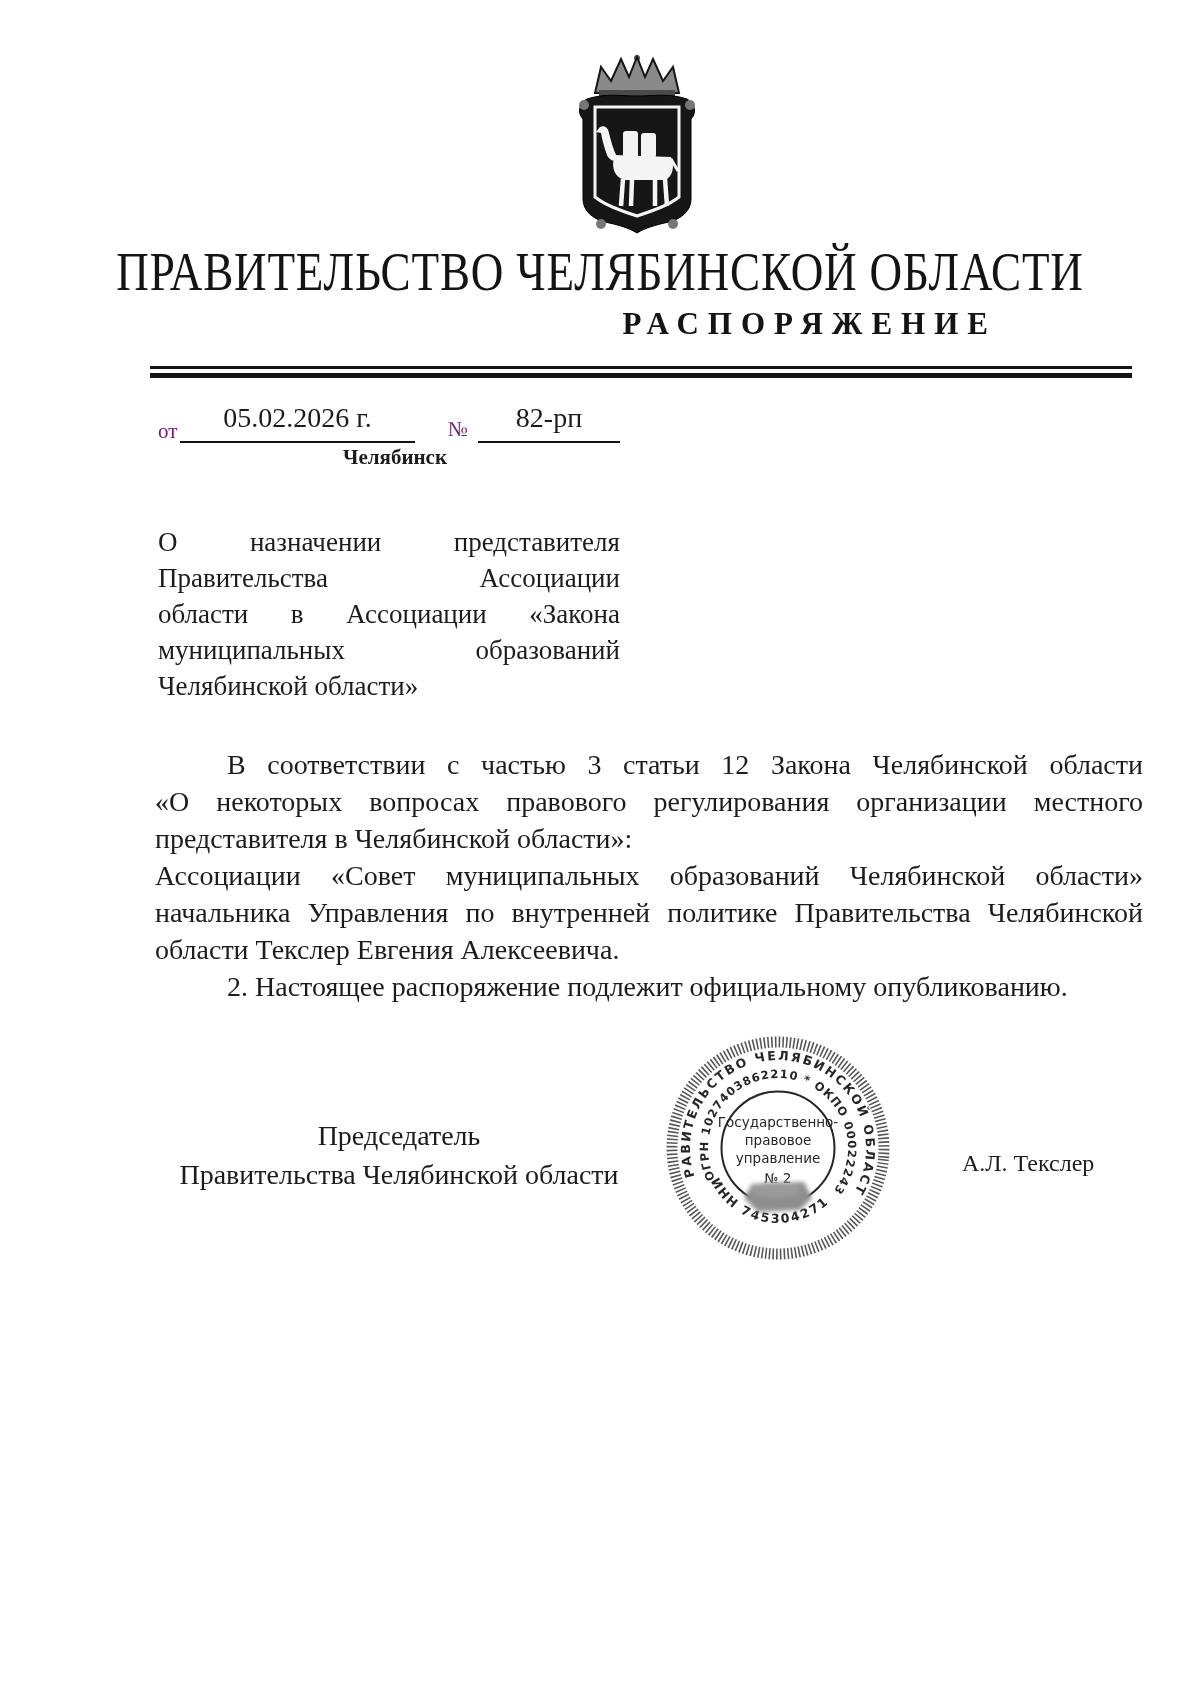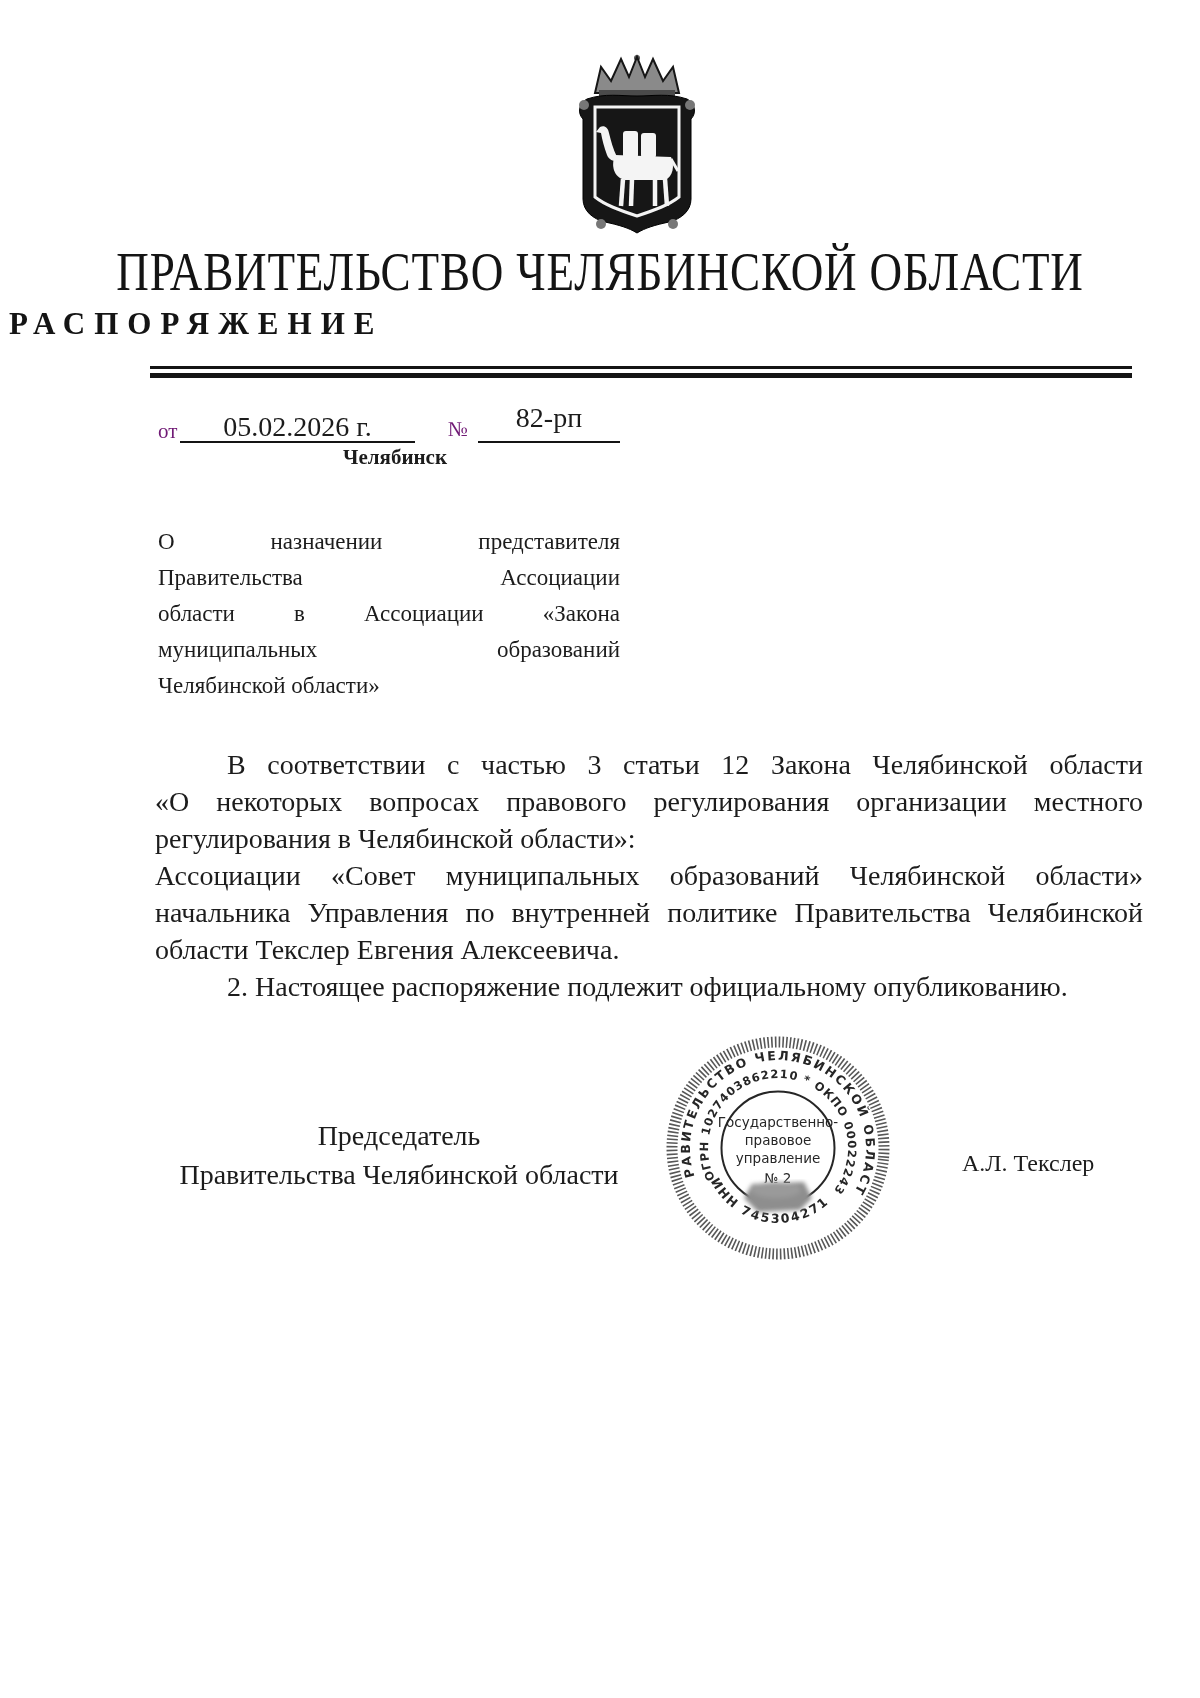--- a/index.html
+++ b/index.html
@@ -9,39 +9,39 @@
     font-family:"Liberation Serif", serif;
   }
   
   .emblem { position:absolute; left:571px; top:53px; width:132px; height:184px; }
   .org-name {
     position:absolute; left:0; top:243px; width:1200px; text-align:center;
     font-size:55px; line-height:1.05; white-space:nowrap; font-weight:500;
     transform:scaleX(.82); transform-origin:50% 50%; letter-spacing:1px; color:#141414;
   }
   .doc-type {
-    position:absolute; left:0; top:306px; width:997px; text-align:left;
+    position:absolute; left:0; top:306px; width:997px; text-align:right;
     font-size:31px; font-weight:bold; letter-spacing:9px; text-indent:9px; color:#141414;
   }
   .header-rule {
     position:absolute; left:150px; top:366px; width:982px; height:4px;
     border-top:3px solid #141414; border-bottom:5px solid #141414;
   }
   
   .req-label { position:absolute; font-size:21px; color:#701a75; }
   .from-label { left:158px; top:419px; }
   .num-sign  { left:448px; top:417px; }
-  .date-value { position:absolute; left:180px; top:402px; width:235px; text-align:center; font-size:28px;margin-top:9px; }
+  .date-value { position:absolute; left:180px; top:402px; width:235px; text-align:center; font-size:28px; }
   .number-value { position:absolute; left:478px; top:402px; width:142px; text-align:center; font-size:28px; }
   .u-line { position:absolute; height:0; border-top:2px solid #141414; }
   .u-date { left:180px; top:441px; width:235px; }
   .u-num  { left:478px; top:441px; width:142px; }
   .city { position:absolute; left:285px; top:445px; width:220px; text-align:center; font-weight:bold; font-size:21px; }
   
-  .subject { position:absolute; left:158px; top:524px; width:462px; font-size:23px; line-height:36px; }
+  .subject { position:absolute; left:158px; top:524px; width:462px; font-size:27px; line-height:36px; }
   
   .body-text { position:absolute; left:155px; top:746px; width:988px; font-size:28px; line-height:37px; }
   .jline { text-align:justify; text-align-last:justify; }
   .jline-last { text-align:justify; text-align-last:left; }
   .indent { padding-left:72px; }
   
   .sig-position { position:absolute; left:160px; top:1116px; width:478px; text-align:center; font-size:28px; line-height:39px; }
   .sig-name { position:absolute; left:962px; top:1150px; font-size:24px; white-space:nowrap; }
   
   .stamp { position:absolute; left:658px; top:1028px; width:240px; height:240px; }
@@ -105,21 +105,21 @@
     <div class="jline">О назначении представителя</div>
     <div class="jline">Правительства Ассоциации</div>
     <div class="jline">области в Ассоциации «Закона</div>
     <div class="jline">муниципальных образований</div>
     <div class="jline-last">Челябинской области»</div>
   </div>
 
   <div class="body-text">
     <div class="jline indent">В соответствии с частью 3 статьи 12 Закона Челябинской области</div>
     <div class="jline">«О некоторых вопросах правового регулирования организации местного</div>
-    <div class="jline-last">регулирования в Челябинской области»:</div>
+    <div class="jline-last">представителя в Челябинской области»:</div>
     <div class="jline">Ассоциации «Совет муниципальных образований Челябинской области»</div>
     <div class="jline">начальника Управления по внутренней политике Правительства Челябинской</div>
     <div class="jline-last">области Текслер Евгения Алексеевича.</div>
     <div class="jline-last indent">2. Настоящее распоряжение подлежит официальному опубликованию.</div>
   </div>
 
   <div class="sig-position">
     <div>Председатель</div>
     <div>Правительства Челябинской области</div>
   </div>

